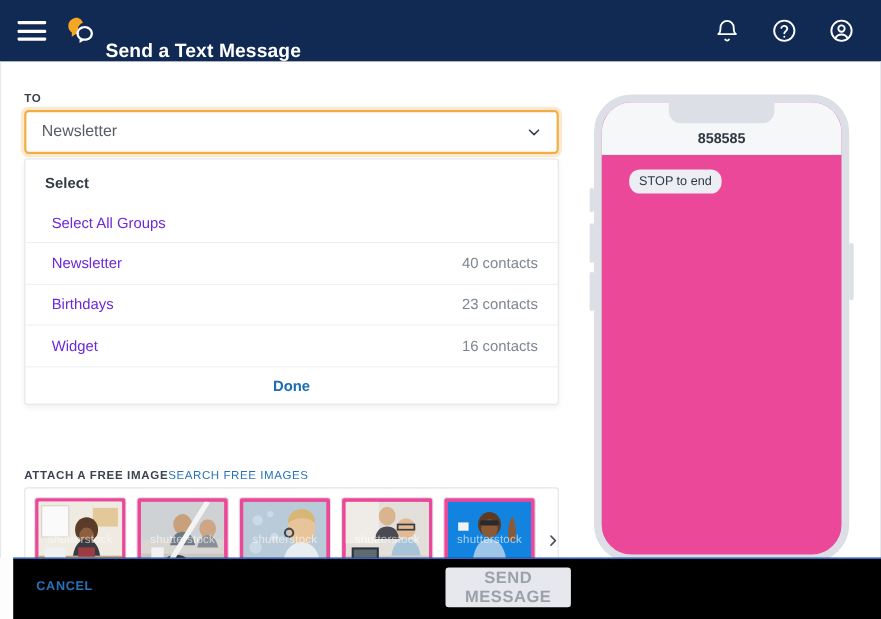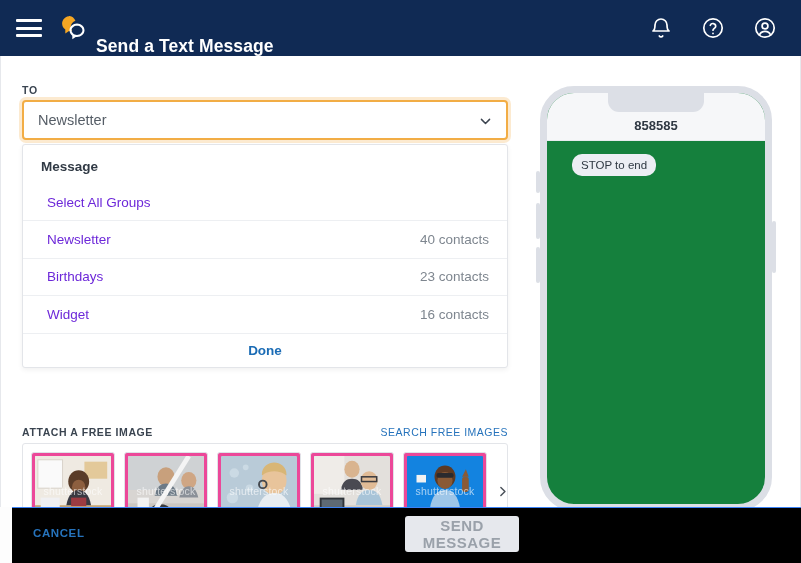--- a/index.html
+++ b/index.html
@@ -75,21 +75,21 @@
   .dd-count { color:#7e868f; }
   .dd-done {
     border-top:1px solid #edeff2; height:34px;
     display:flex; align-items:center; justify-content:center;
     font-size:13.5px; font-weight:bold; color:#1b6cb5; cursor:pointer;
   }
 
   
   .attach-head {
     position:absolute; left:21px; top:370px; width:486px;
-    display:flex; align-items:center; justify-content:space-between;
+    display:flex; align-items:center; 
   }
   .attach-label {
     font-size:10.5px; font-weight:bold; letter-spacing:.6px; color:#3a4450;
   }
   .attach-link {
     font-size:10.5px; font-weight:normal; letter-spacing:.5px; color:#2673bc; cursor:pointer;
   }
   .thumb-strip {
     position:absolute; left:21px; top:387px; width:486px; height:96px;
     background:#fff; border:1px solid #e3e5e9; border-radius:3px;
@@ -124,21 +124,21 @@
   .send-btn {
     position:absolute; left:393px; top:8px; width:114px; height:36px;
     background:#e6e8ed; border:none; border-radius:3px;
     color:#9aa1aa; font-size:15px; font-weight:bold; letter-spacing:.5px;
     font-family:"Liberation Sans", sans-serif; cursor:default;
   }
 
   
   .phone {
     position:absolute; left:540px; top:86px; width:232px; height:425px;
-    background:#15803d; border:7px solid #dcdfe6; border-radius:34px;
+    background:#ec4899; border:7px solid #dcdfe6; border-radius:34px;
   }
   .notch {
     position:absolute; left:50%; transform:translateX(-50%); top:0;
     width:96px; height:19px; background:#dcdfe6;
     border-bottom-left-radius:11px; border-bottom-right-radius:11px;
   }
   .vol-btn {
     position:absolute; left:-11px; width:4px; background:#dcdfe6; border-radius:2px;
   }
   .vol-1 { top:78px; height:22px; }
@@ -211,21 +211,21 @@
     <div class="select-box">
       <span class="select-value">Newsletter</span>
       <span class="chev-down">
         <svg viewBox="0 0 16 16" fill="none" stroke="#3c4450" stroke-width="1.8" stroke-linecap="round" stroke-linejoin="round">
           <path d="M3 6l5 5 5-5"></path>
         </svg>
       </span>
     </div>
 
     <div class="dropdown">
-      <div class="dd-title">Message</div>
+      <div class="dd-title">Select</div>
 
       <div class="dd-row first">
         <span class="dd-name">Select All Groups</span>
       </div>
 
       <div class="dd-row">
         <span class="dd-name">Newsletter</span>
         <span class="dd-count">40 contacts</span>
       </div>
 

